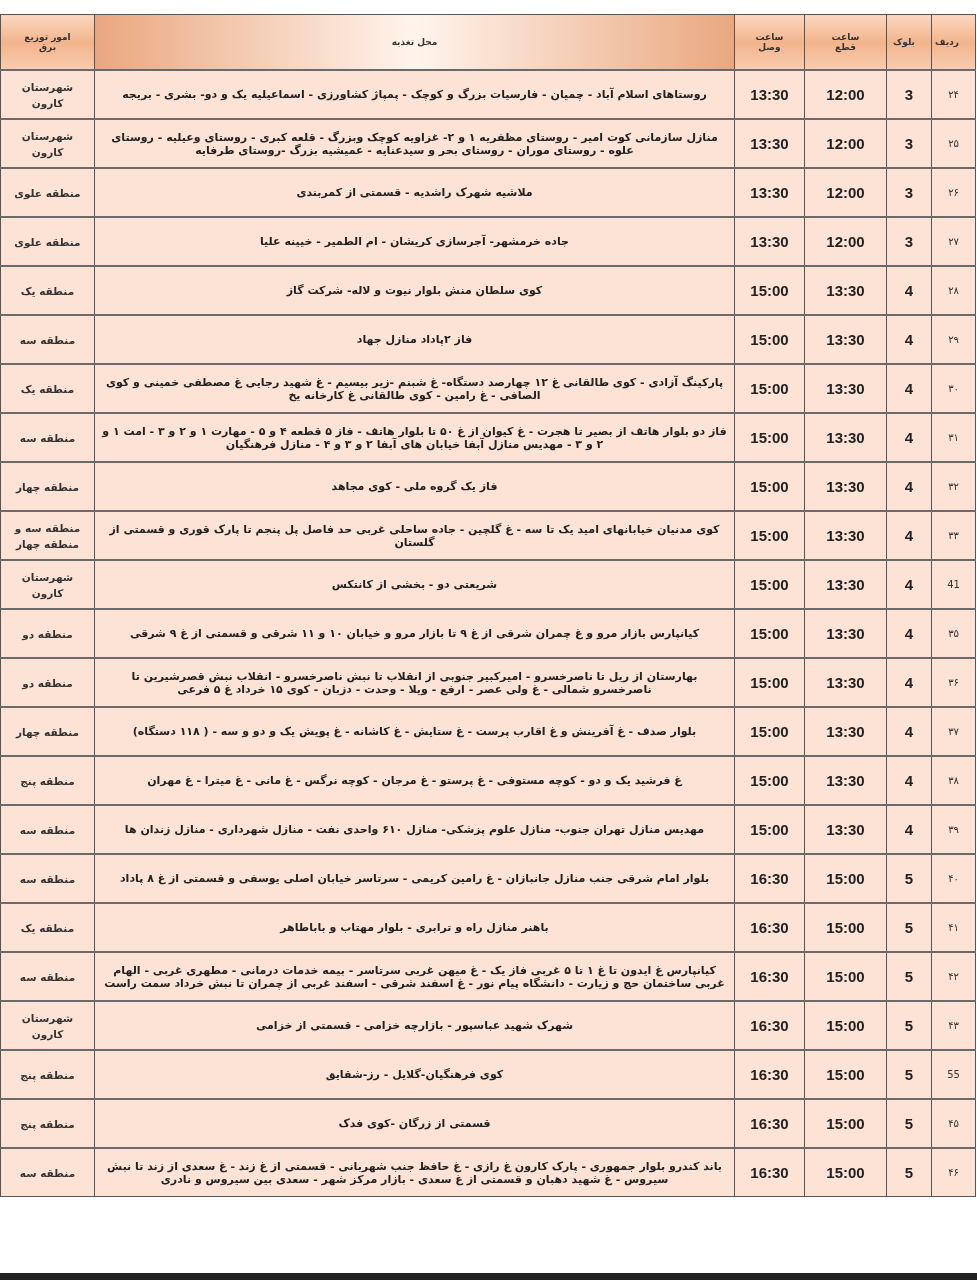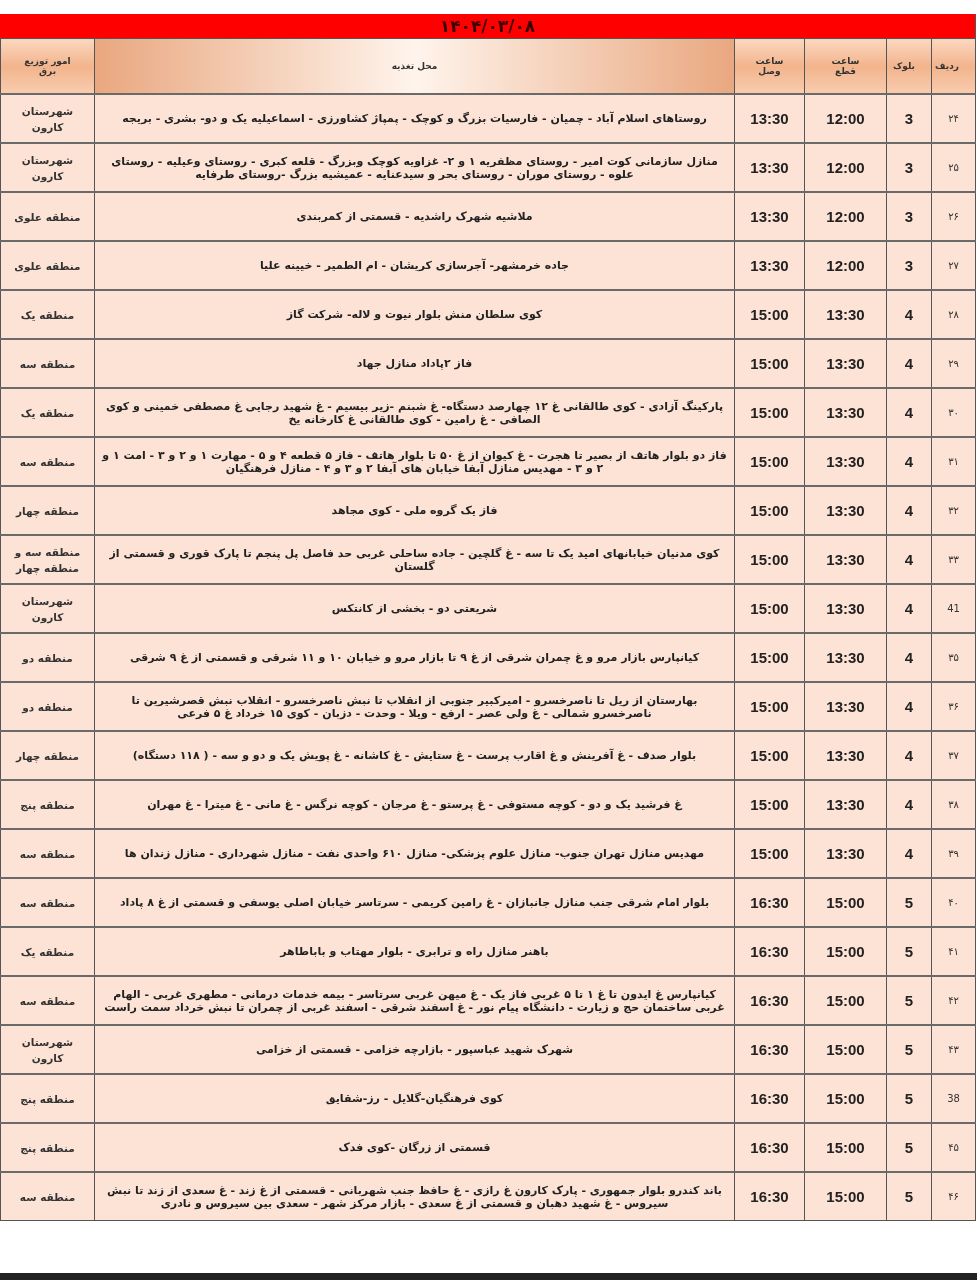--- a/index.html
+++ b/index.html
@@ -20,21 +20,20 @@
   td.num { font-size:10px; color:#333; }
   td.block, td.cut, td.on { font-family:"Liberation Sans", sans-serif; font-weight:bold; font-size:15px; color:#222; direction:ltr; }
   td.loc { font-size:11px; font-weight:bold; color:#222; line-height:13px; }
   td.region { font-size:10.5px; font-weight:bold; color:#333; line-height:16px; padding:0 4px; }
   .bottom-bar { position:absolute; left:0; top:1273px; width:977px; height:7px; background:#222; }
 </style>
 </head>
 <body>
 
 <div class="sheet">
-  <div class="date-bar">۱۴۰۴/۰۳/۰۸</div>
   <table>
     <colgroup>
       <col style="width:44px">
         <col style="width:45px">
         <col style="width:82px">
         <col style="width:70px">
         <col style="width:640px">
         <col style="width:94px">
     </colgroup>
     <thead>
@@ -202,21 +201,21 @@
         </tr>
         <tr>
           <td class="num">۴۳</td>
           <td class="block">5</td>
           <td class="cut">15:00</td>
           <td class="on">16:30</td>
           <td class="loc">شهرک شهید عباسپور - بازارچه خزامی - قسمتی از خزامی</td>
           <td class="region">شهرستان کارون</td>
         </tr>
         <tr>
-          <td class="num">38</td>
+          <td class="num">55</td>
           <td class="block">5</td>
           <td class="cut">15:00</td>
           <td class="on">16:30</td>
           <td class="loc">کوی فرهنگیان-گلایل - رز-شقایق</td>
           <td class="region">منطقه پنج</td>
         </tr>
         <tr>
           <td class="num">۴۵</td>
           <td class="block">5</td>
           <td class="cut">15:00</td>

